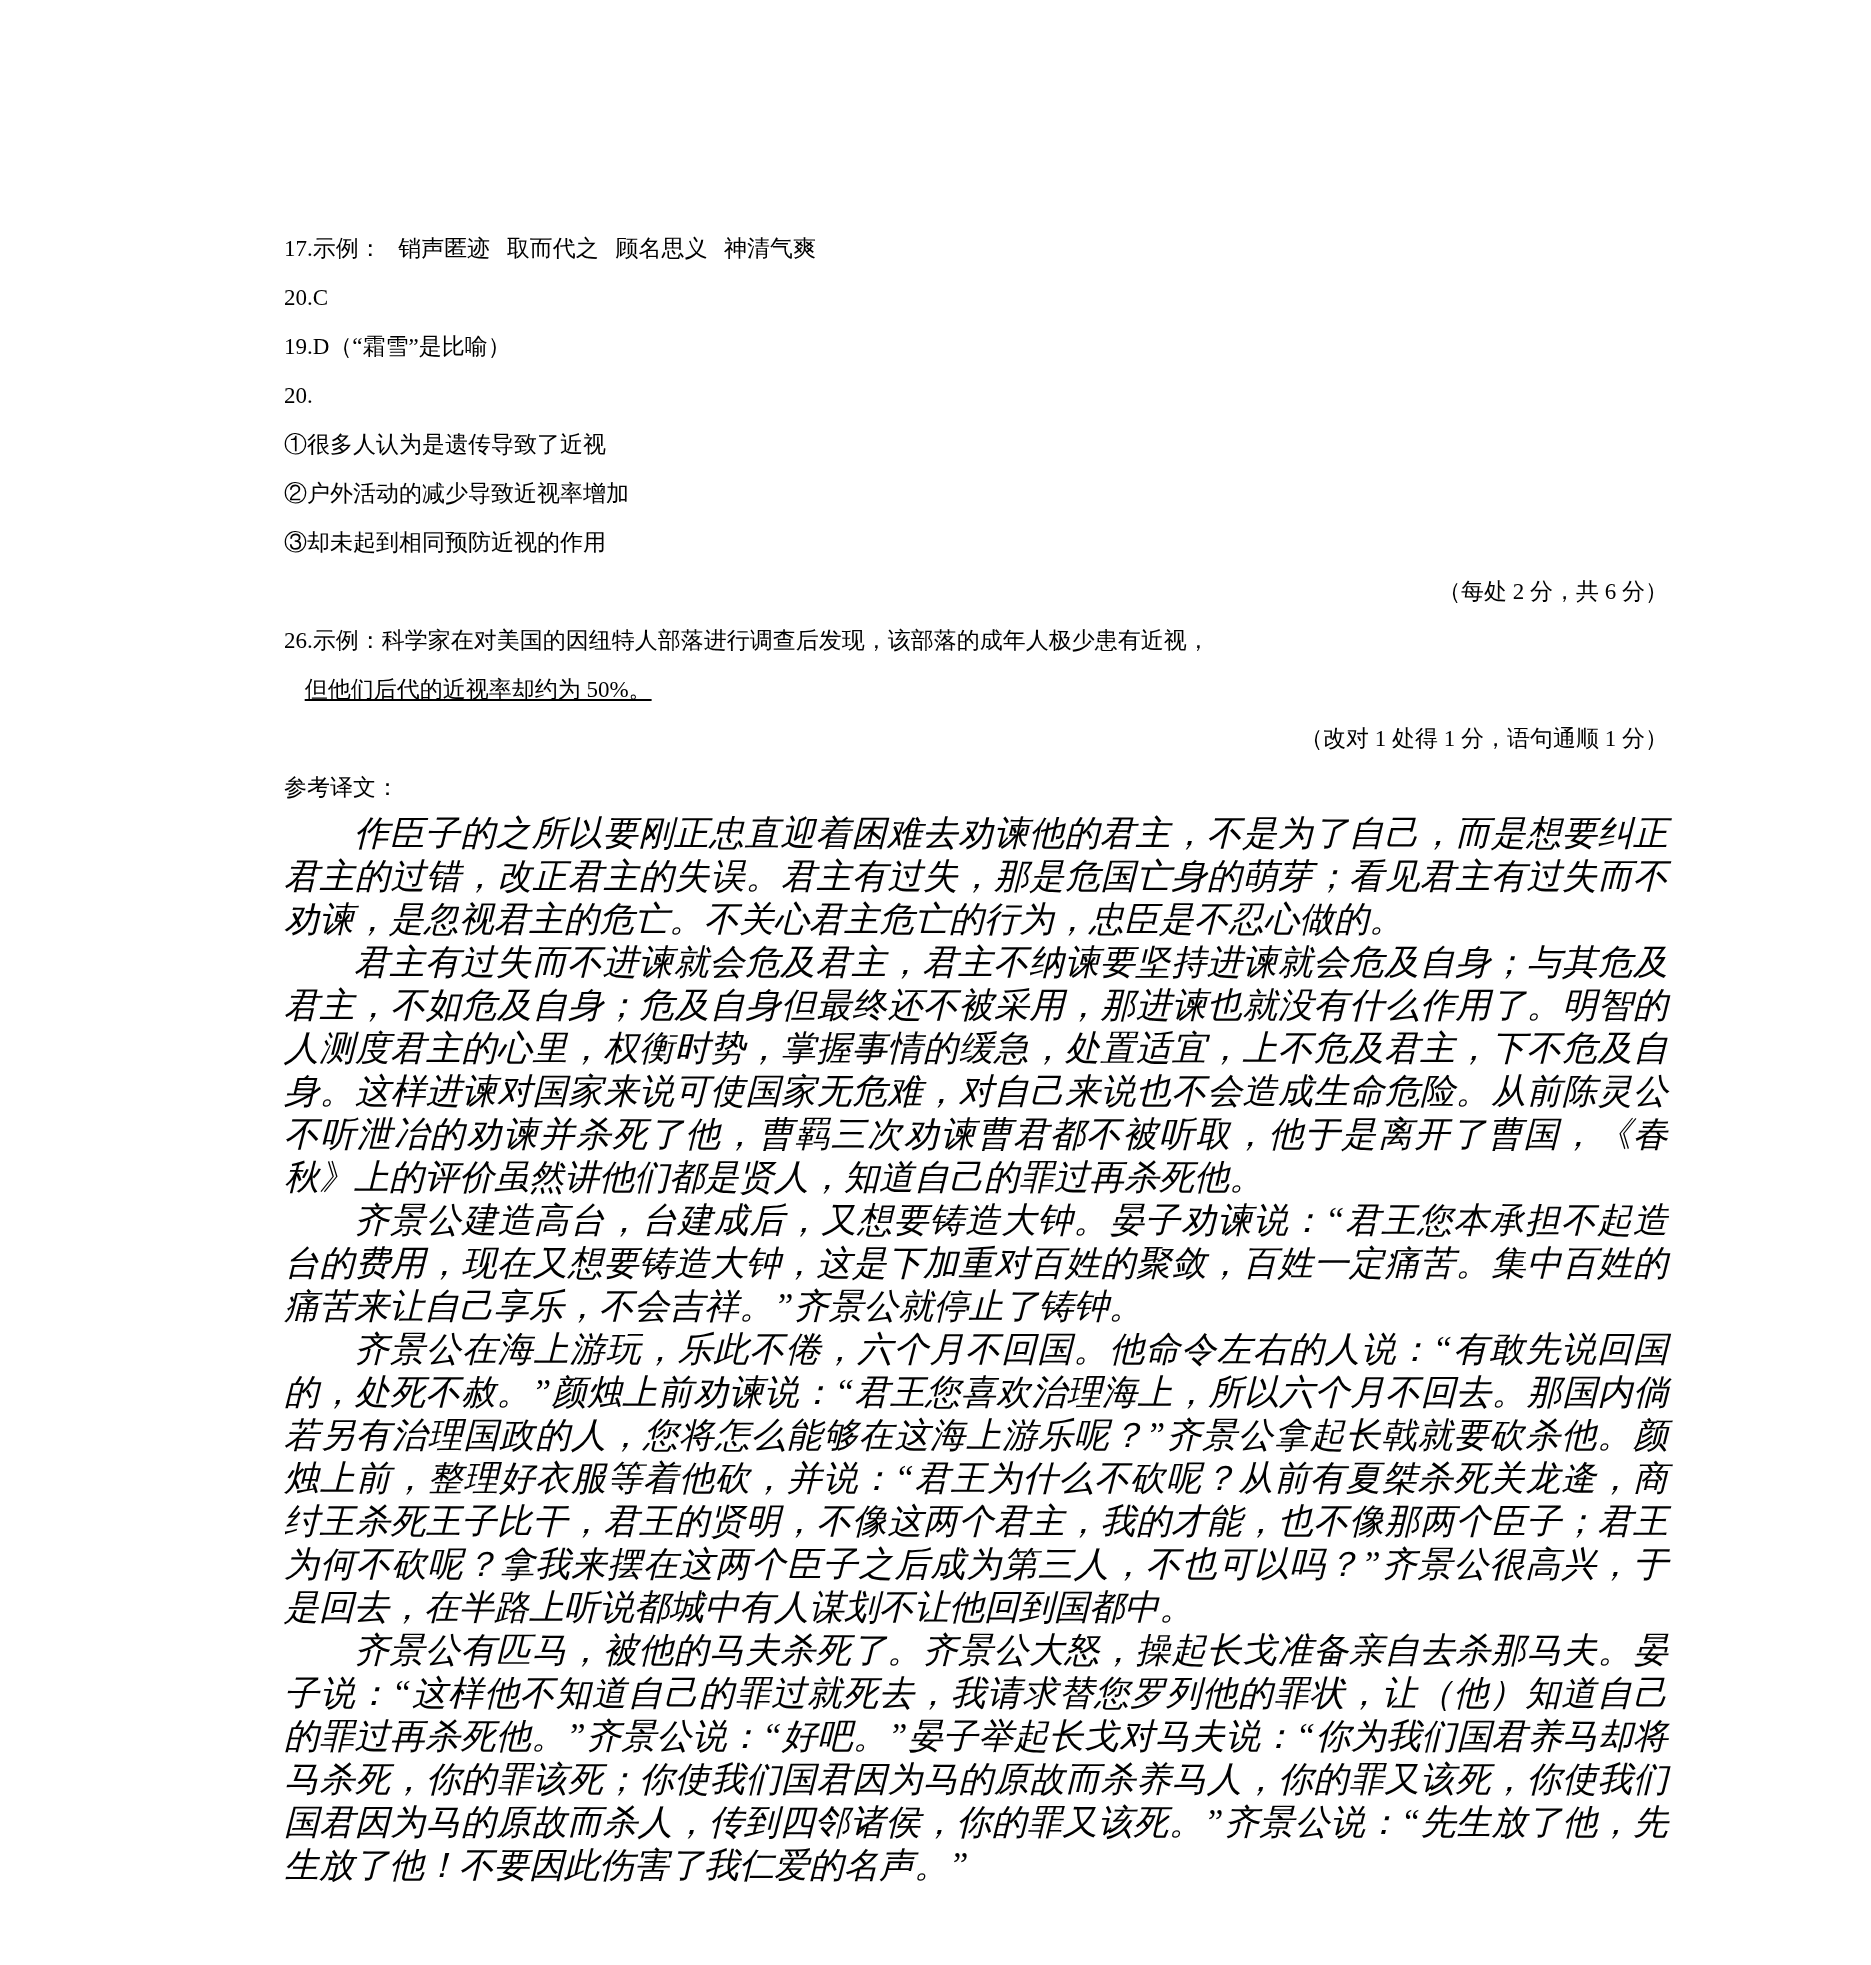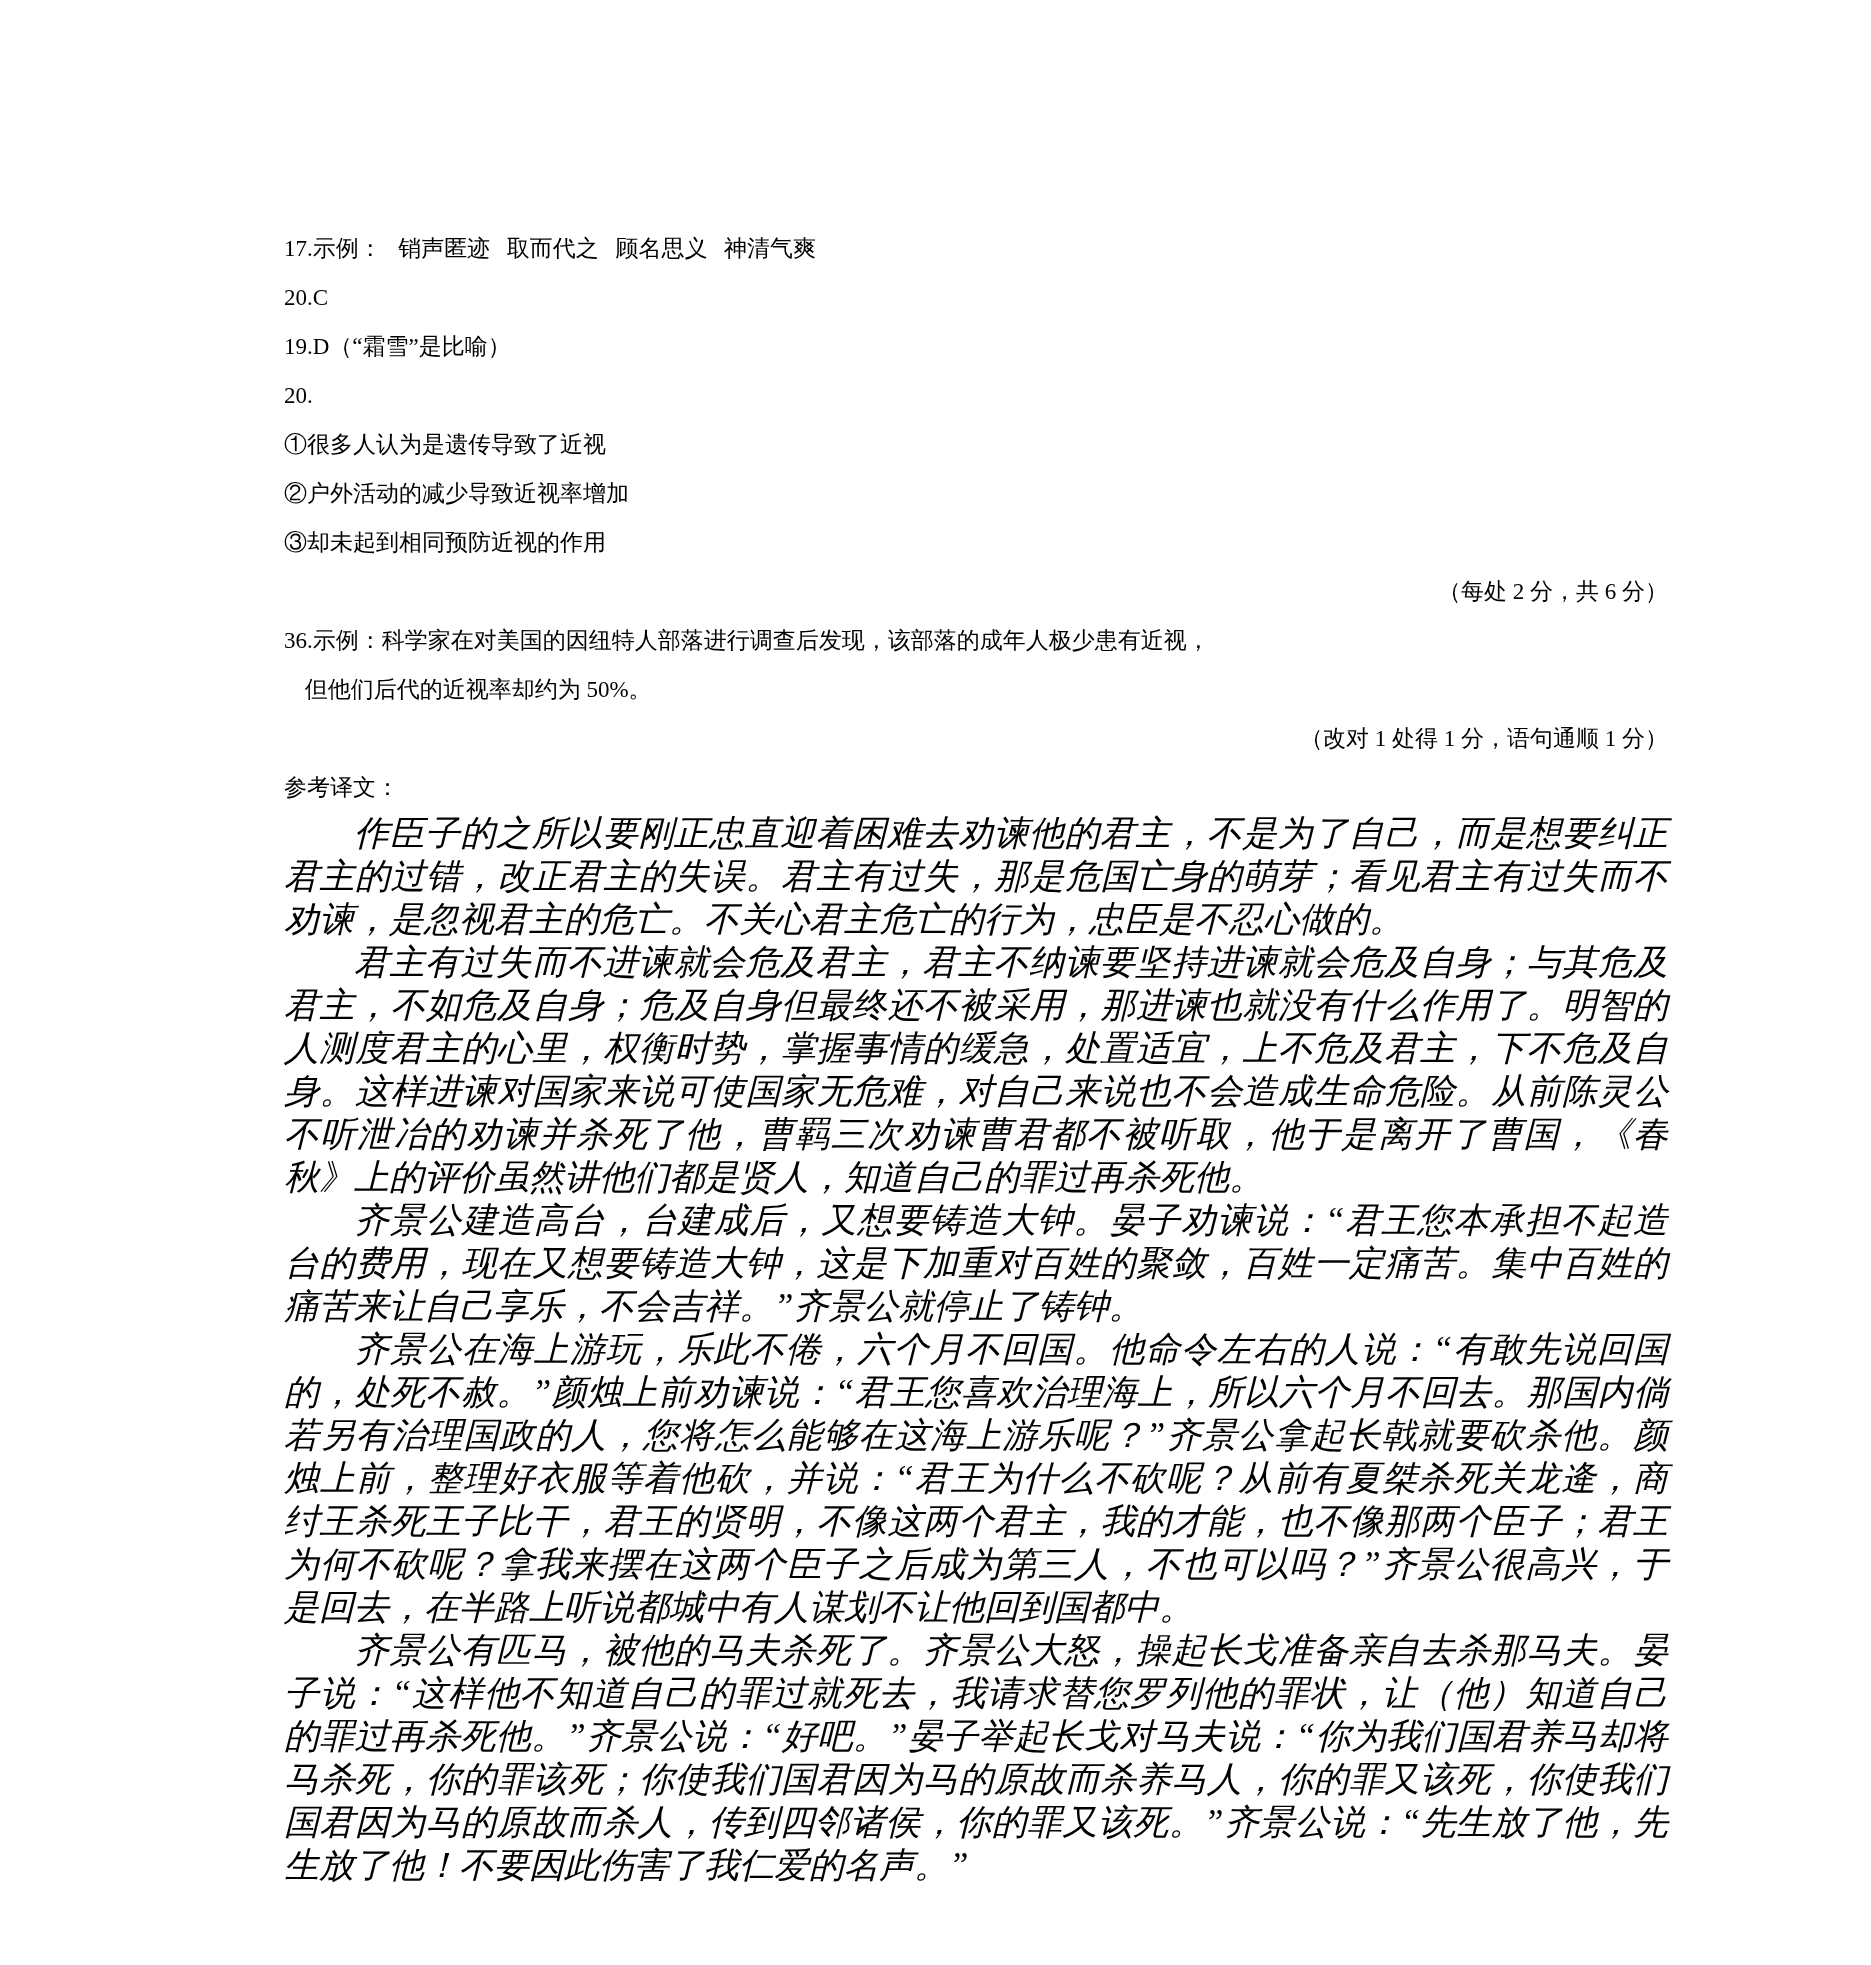--- a/index.html
+++ b/index.html
@@ -29,20 +29,21 @@
     white-space: pre-wrap;
   }
   .idiom-gap {
     margin-left: 0.72em;
   }
   .score-note {
     text-align: right;
   }
   .cont-indent {
     padding-left: 0.9em;
+    text-decoration: underline;
   }
   
   .translation {
     font-size: 35px;
     line-height: 43px;
   }
   .translation p {
     margin: 0;
     padding: 0;
     text-indent: 2em;
@@ -67,21 +68,21 @@
     <div class="line">19.D（“霜雪”是比喻）</div>
 
     <div class="line">20.</div>
 
     <div class="line">①很多人认为是遗传导致了近视</div>
     <div class="line">②户外活动的减少导致近视率增加</div>
     <div class="line">③却未起到相同预防近视的作用</div>
 
     <div class="line score-note">（每处 2 分，共 6 分）</div>
 
-    <div class="line">36.示例：科学家在对美国的因纽特人部落进行调查后发现，该部落的成年人极少患有近视，</div>
+    <div class="line">26.示例：科学家在对美国的因纽特人部落进行调查后发现，该部落的成年人极少患有近视，</div>
     <div class="line cont-indent">但他们后代的近视率却约为 50%。</div>
 
     <div class="line score-note">（改对 1 处得 1 分，语句通顺 1 分）</div>
 
 
     <div class="line">参考译文：</div>
   </div>
 
   <div class="translation">
     <p>作臣子的之所以要刚正忠直迎着困难去劝谏他的君主，不是为了自己，而是想要纠正君主的过错，改正君主的失误。君主有过失，那是危国亡身的萌芽；看见君主有过失而不劝谏，是忽视君主的危亡。不关心君主危亡的行为，忠臣是不忍心做的。</p>

